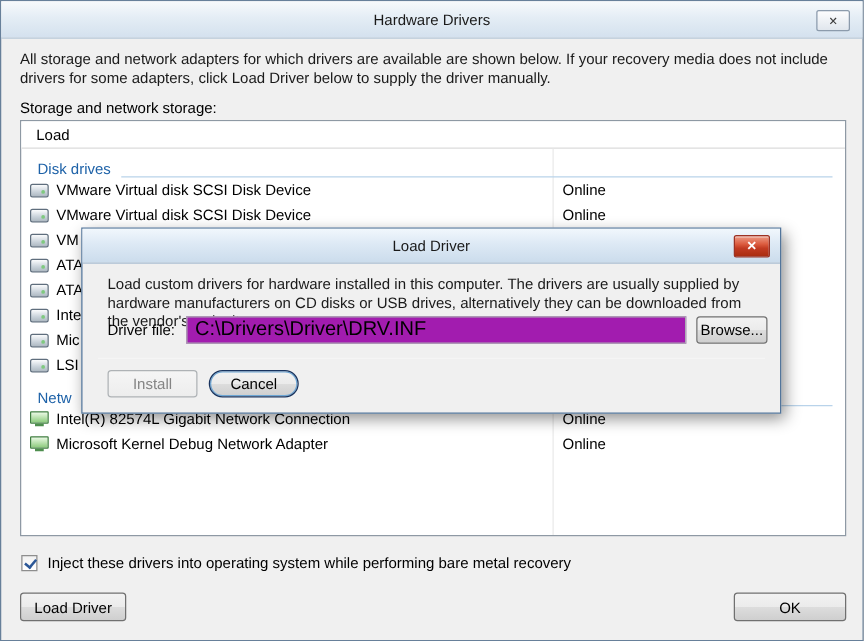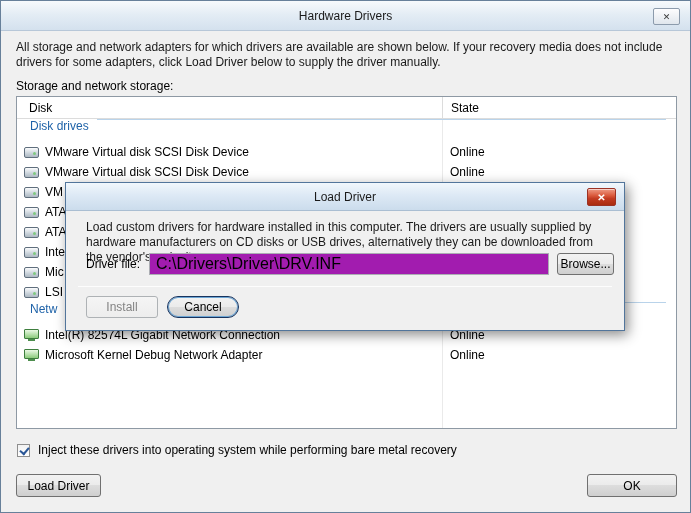--- a/index.html
+++ b/index.html
@@ -37,21 +37,21 @@
   .table {
     position:absolute; top:95px; left:15px; width:661px; height:333px;
     background:#FFF; border:1px solid #8E99A4; overflow:hidden;
   }
   .col-line { position:absolute; left:425px; top:22px; bottom:0; width:1px; background:#EAEAEA; }
   .thead { position:relative; height:22px; display:flex; align-items:stretch; border-bottom:1px solid #DCDCDC; background:#FFF; }
   .th { display:flex; align-items:center; }
   .th-name { flex:1; padding-left:12px; }
   .th-state { width:234px; padding-left:8px; border-left:1px solid #DCDCDC; }
   .tbody { position:relative; }
-  .group-row { height:23px; display:flex; align-items:flex-start; padding:0 10px 0 13px; color:var(--group-text,#1E62A8); }
+  .group-row { height:23px; display:flex; align-items:flex-end; padding:0 10px 0 13px; color:var(--group-text,#1E62A8); }
   .group-label { white-space:nowrap; padding-right:8px; }
   .group-line { flex:1; height:1px; background:#B9D3EA; }
   .row { height:20px; display:flex; align-items:center; padding-left:7px; }
   .icon { display:inline-block; width:15px; height:11px; margin-right:6px; flex:none; }
   .icon-disk {
     border:1px solid #5F6E7D; border-radius:2px;
     background:linear-gradient(#FBFCFD,#C9D2DA 60%,#AEB9C2); position:relative;
   }
   .icon-disk::after {
     content:''; position:absolute; right:2px; top:4px; width:3px; height:3px;
@@ -133,22 +133,21 @@
       <button class="win-close">
         <span>✕</span>
       </button>
     </div>
 
     <div class="desc">All storage and network adapters for which drivers are available are shown below. If your recovery media does not include drivers for some adapters, click Load Driver below to supply the driver manually.</div>
     <div class="adapters-label">Storage and network storage:</div>
 
     <div class="table">
       <div class="thead">
-        <div class="th th-name">Disk</div>
-        <div class="th th-state">State</div>
+        <div class="th th-name">Load</div>
       </div>
       <div class="col-line"></div>
       <div class="tbody" id="tbody">
           <div class="group-row">
             <span class="group-label">Disk drives</span>
             <span class="group-line"></span>
           </div>
           <div class="row">
             <span class="icon icon-disk"></span>
             <span class="cell-name">VMware Virtual disk SCSI Disk Device</span>

